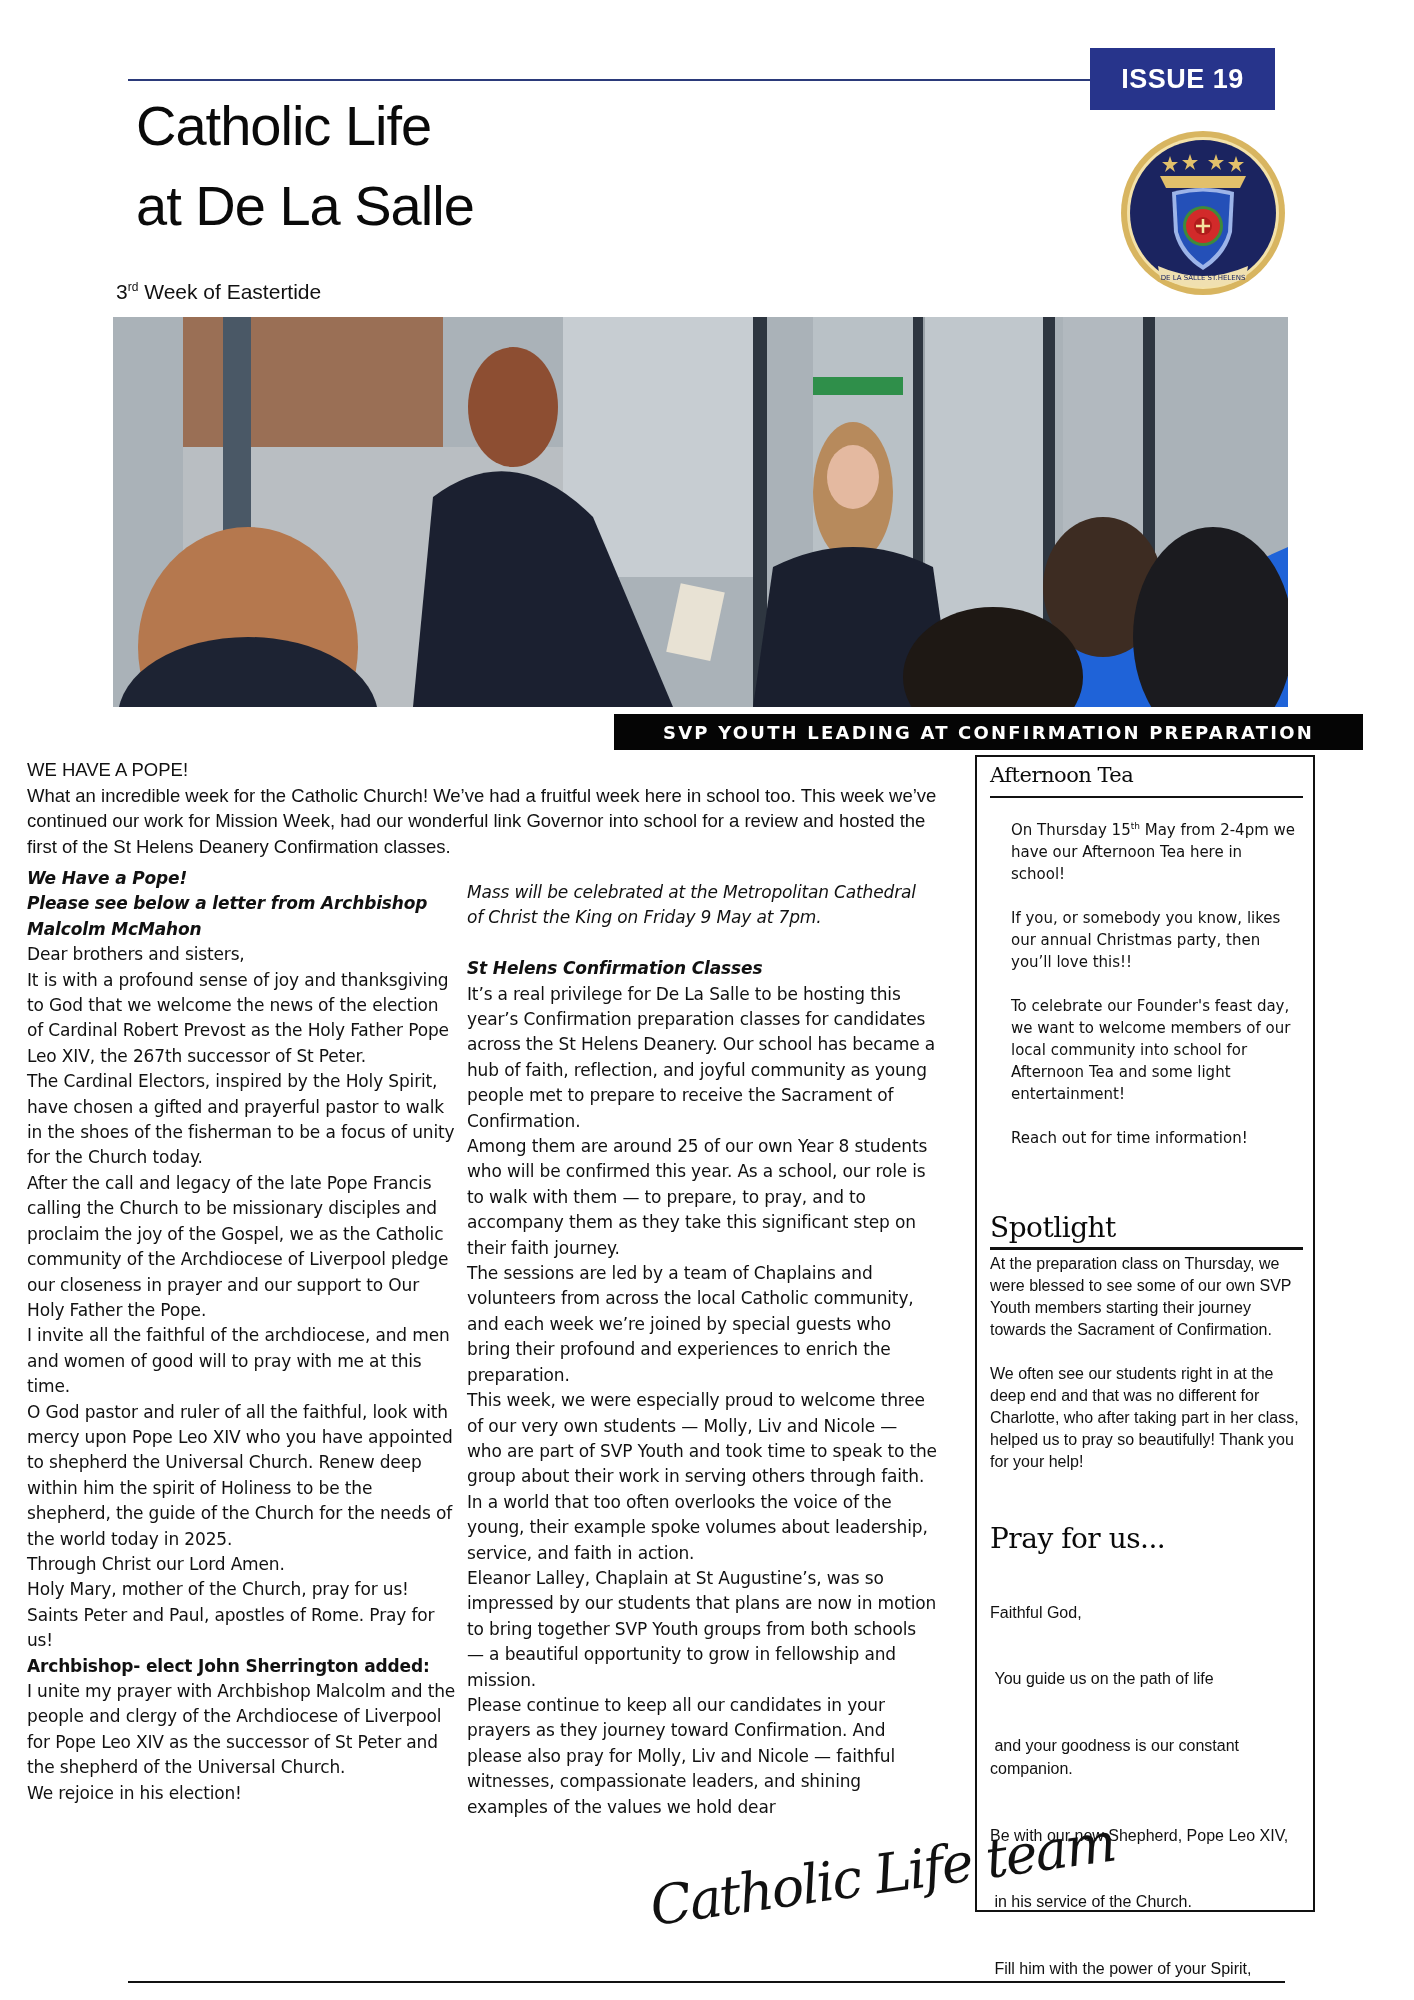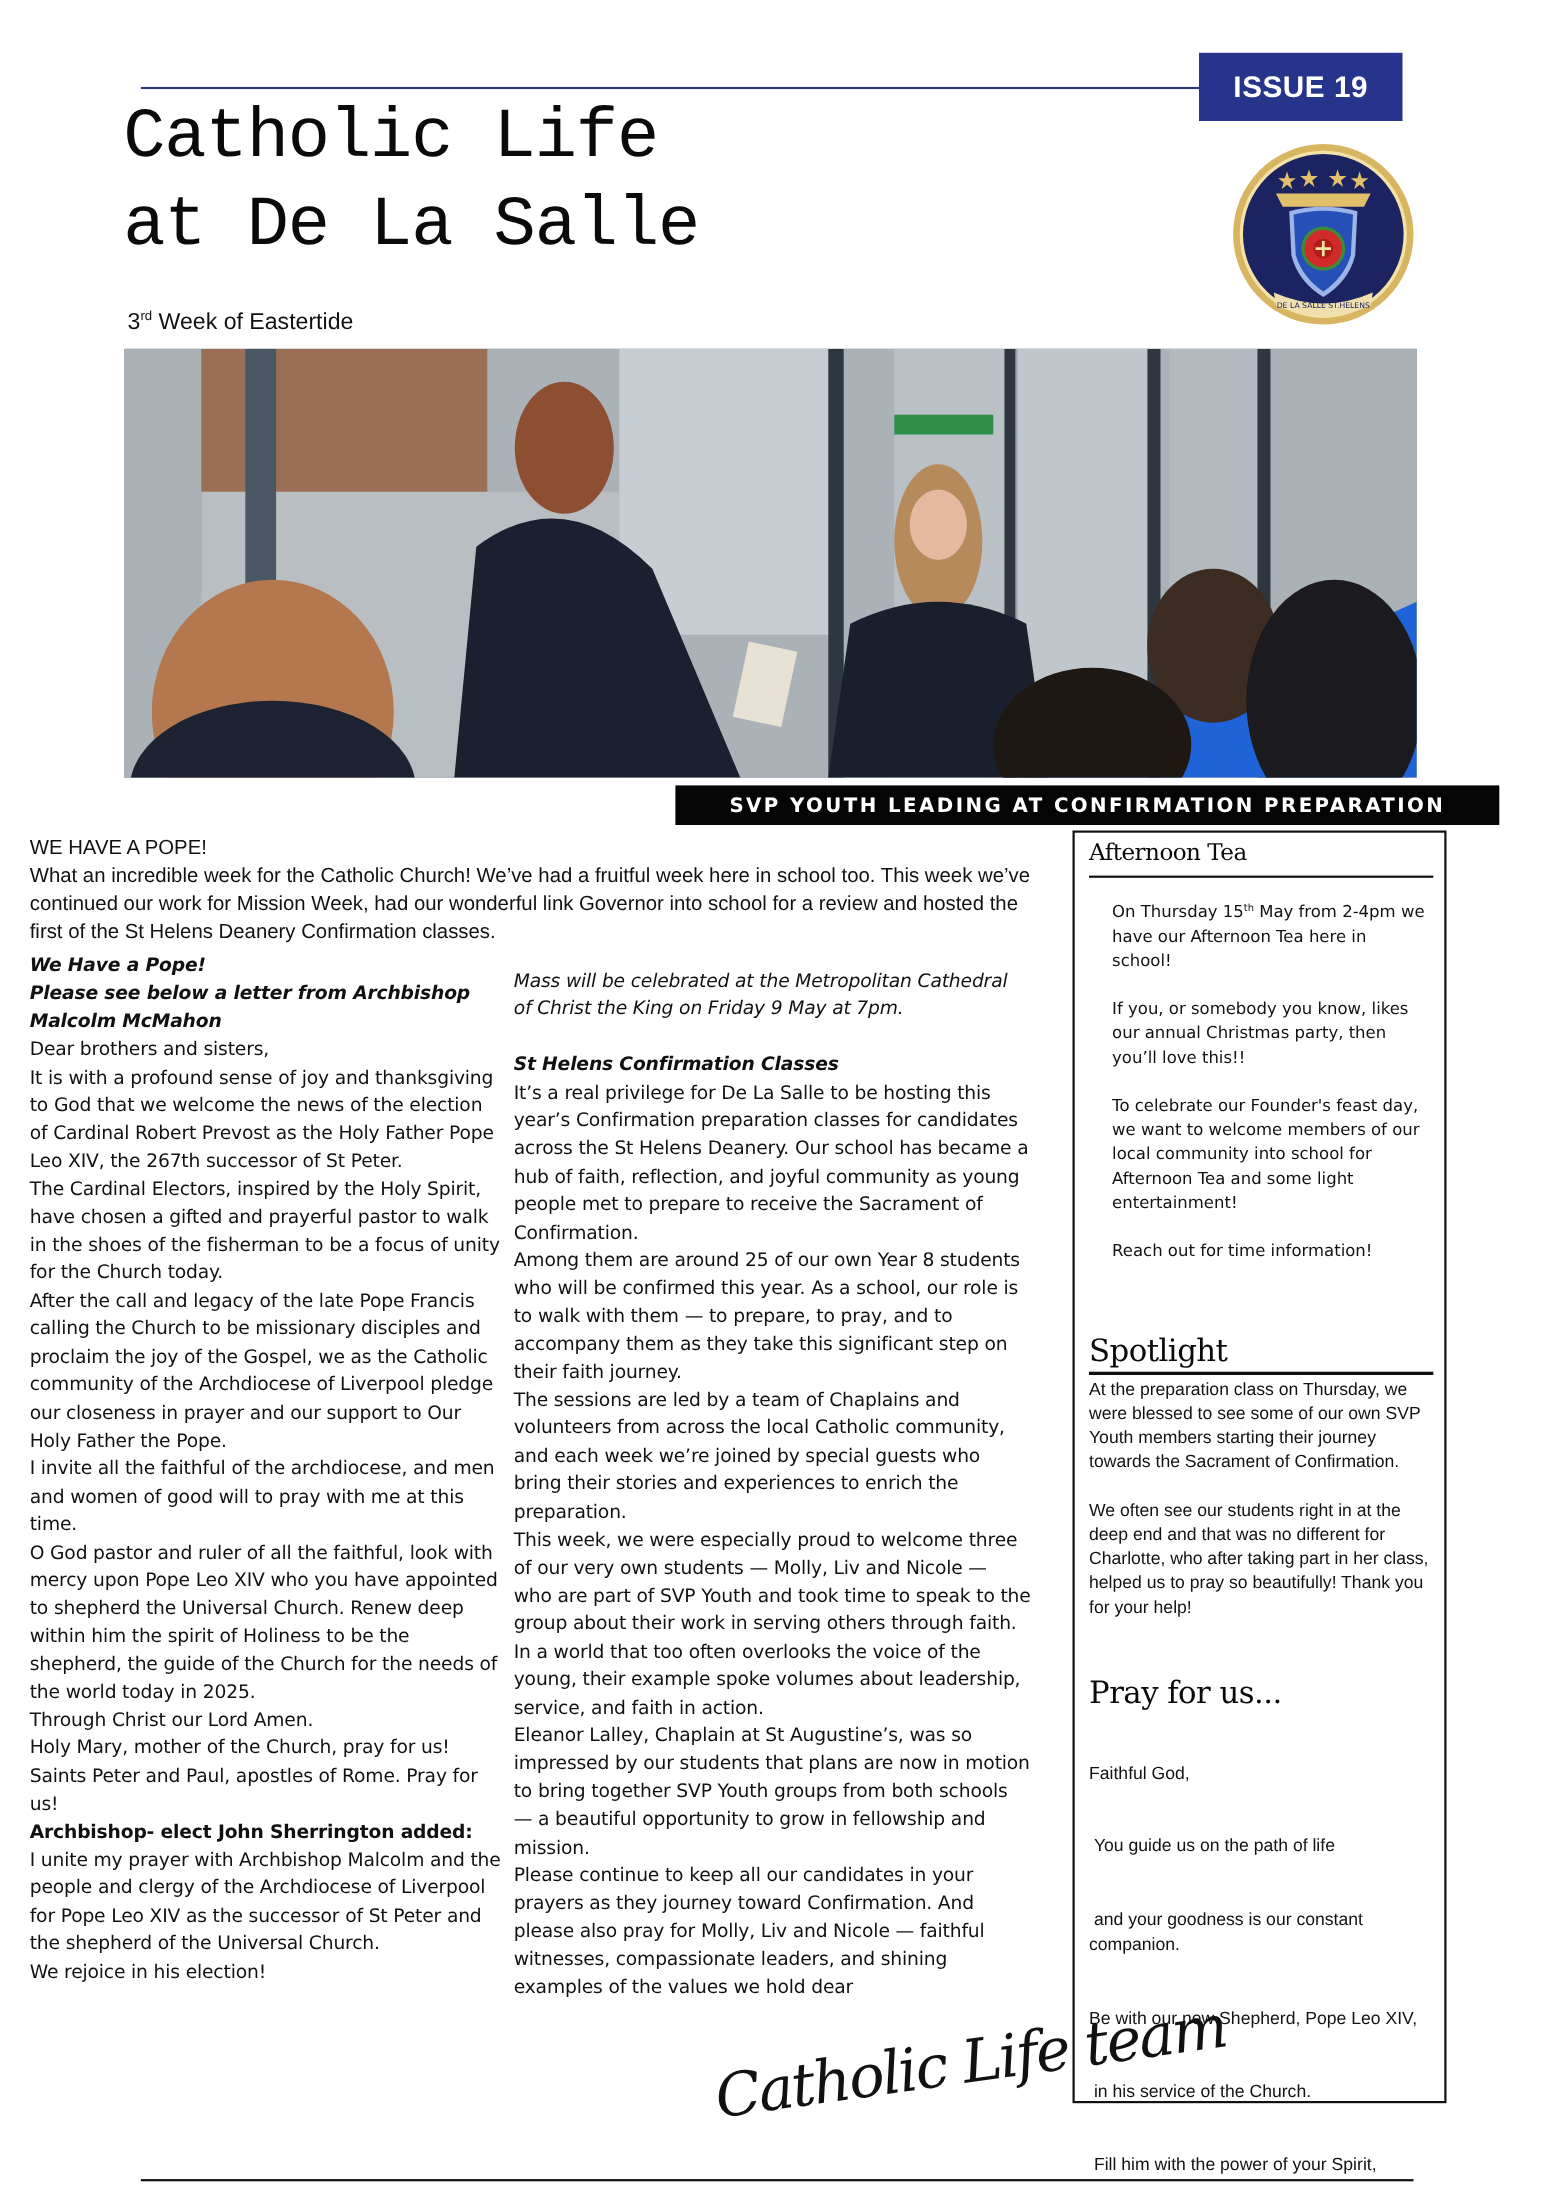--- a/index.html
+++ b/index.html
@@ -2,21 +2,21 @@
 <html><head>
 <meta charset="utf-8">
 <style>
   html, body { margin:0; padding:0; background:#ffffff; }
   body { width:1414px; height:2000px; position:relative; overflow:hidden; font-family:"DejaVu Sans", sans-serif; color:#111; }
   .abs { position:absolute; }
 
   
   #top-rule { left:128px; top:79px; width:962px; height:2px; background:#2b3a7a; }
   #issue-badge { left:1090px; top:48px; width:185px; height:62px; background:#27348b; color:#fff; font-family:"Liberation Sans", sans-serif; font-weight:bold; font-size:27px; display:flex; align-items:center; justify-content:center; letter-spacing:0.5px; }
-  #masthead { left:112px; top:86px; font-family:Liberation Mono, monospace; font-size:64px; line-height:80px; color:#0a0a0a; letter-spacing:-1px; transform:scaleX(1.0); }
+  #masthead { left:136px; top:86px; font-family:Liberation Sans, sans-serif; font-size:56px; line-height:80px; color:#0a0a0a; letter-spacing:-1px; transform:scaleX(1.0); }
   #masthead span { display:block; }
   #subtitle { left:116px; top:280px; font-family:"Liberation Sans", sans-serif; font-size:21px; color:#111; }
   #subtitle sup { font-size:12px; }
   #crest { left:1118px; top:128px; width:170px; height:170px; }
 
   
   #photo { left:113px; top:317px; width:1175px; height:390px; overflow:hidden; background:#8a929b; }
   #caption { left:614px; top:714px; width:749px; height:36px; background:#050505; color:#fff; font-family:"DejaVu Sans", sans-serif; font-weight:bold; font-size:18px; letter-spacing:2.2px; display:flex; align-items:center; justify-content:center; }
 
   
@@ -144,21 +144,21 @@
   <p>I unite my prayer with Archbishop Malcolm and the people and clergy of the Archdiocese of Liverpool for Pope Leo XIV as the successor of St Peter and the shepherd of the Universal Church.</p>
   <p>We rejoice in his election!</p>
 </div>
 
 <div class="abs col" id="col2">
   <p class="i"> Mass will be celebrated at the Metropolitan Cathedral of Christ the King on Friday 9 May at 7pm.</p>
   <div class="gap"></div>
   <p class="bi">St Helens Confirmation Classes</p>
   <p>It’s a real privilege for De La Salle to be hosting this year’s Confirmation preparation classes for candidates across the St Helens Deanery. Our school has became a hub of faith, reflection, and joyful community as young people met to prepare to receive the Sacrament of Confirmation.</p>
   <p>Among them are around 25 of our own Year 8 students who will be confirmed this year. As a school, our role is to walk with them — to prepare, to pray, and to accompany them as they take this significant step on their faith journey.</p>
-  <p>The sessions are led by a team of Chaplains and volunteers from across the local Catholic community, and each week we’re joined by special guests who bring their stories and experiences to enrich the preparation.</p>
+  <p>The sessions are led by a team of Chaplains and volunteers from across the local Catholic community, and each week we’re joined by special guests who bring their profound and experiences to enrich the preparation.</p>
   <p>This week, we were especially proud to welcome three of our very own students — Molly, Liv and Nicole — who are part of SVP Youth and took time to speak to the group about their work in serving others through faith.</p>
   <p>In a world that too often overlooks the voice of the young, their example spoke volumes about leadership, service, and faith in action.</p>
   <p>Eleanor Lalley, Chaplain at St Augustine’s, was so impressed by our students that plans are now in motion to bring together SVP Youth groups from both schools — a beautiful opportunity to grow in fellowship and mission.</p>
   <p>Please continue to keep all our candidates in your prayers as they journey toward Confirmation. And please also pray for Molly, Liv and Nicole — faithful witnesses, compassionate leaders, and shining examples of the values we hold dear</p>
 </div>
 
 <div class="abs" id="signature">Catholic Life team</div>
 
 <div class="abs" id="sidebar">
   <div class="sb-title" id="tea-title">Afternoon Tea</div>

